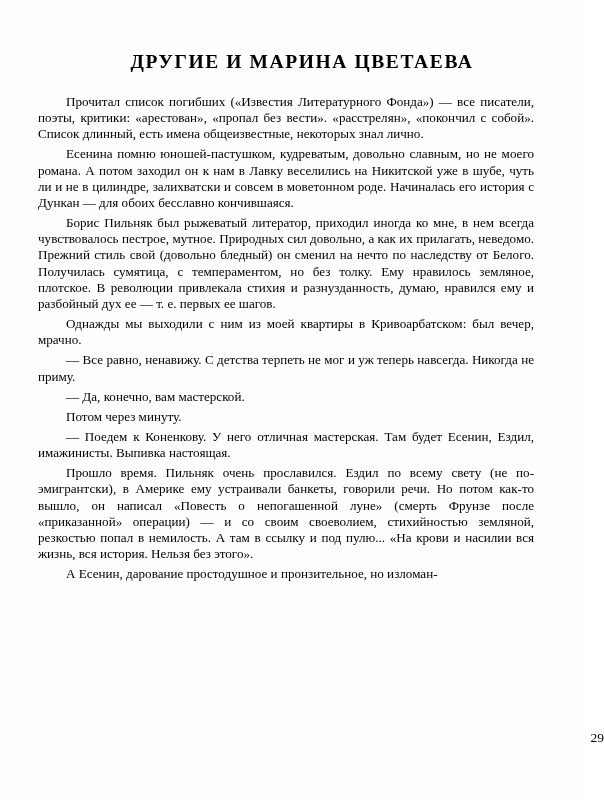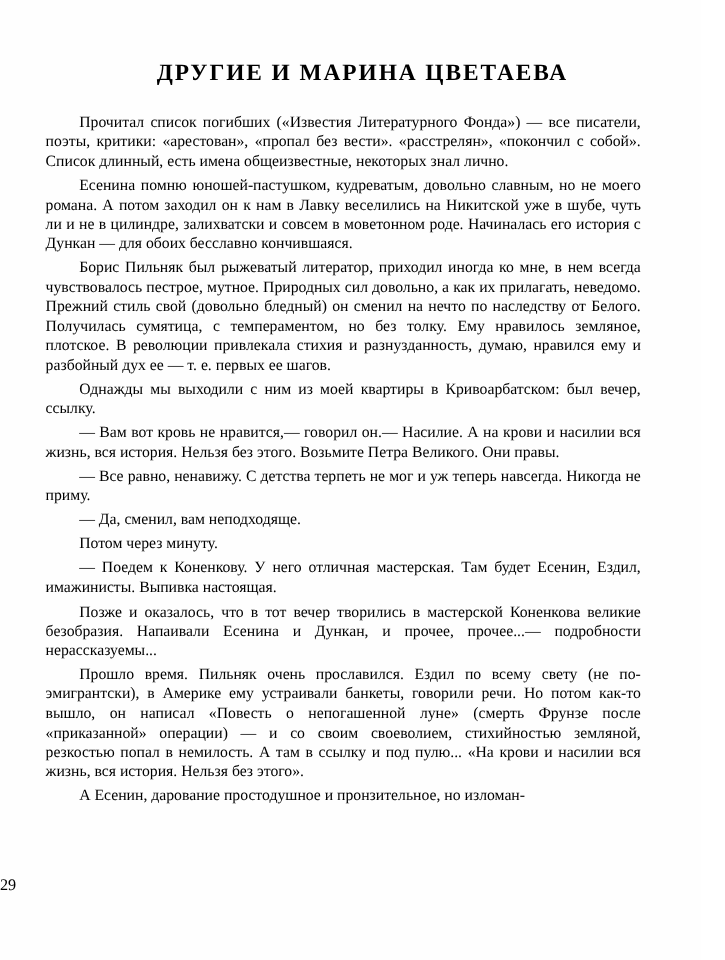--- a/index.html
+++ b/index.html
@@ -59,43 +59,41 @@
 
   p.para:last-child {
     margin-bottom: 0;
   }
 
   .page-number {
     position: absolute;
     top: 730px;
     left: 0;
     width: 604px;
-    text-align: left;
+    text-align: right;
     font-size: 13.5px;
     line-height: 16px;
     font-family: "Liberation Serif", "DejaVu Serif", serif;
   }
 </style>
 </head>
 <body>
 
 <div class="page">
 
   <div class="chapter-title">ДРУГИЕ И МАРИНА ЦВЕТАЕВА</div>
 
   <div class="body-block">
     <p class="para">Прочитал список погибших («Известия Литературного Фонда») — все писатели, поэты, критики: «арестован», «пропал без вести». «расстрелян», «покончил с собой». Список длинный, есть имена общеизвестные, некоторых знал лично.</p>
     <p class="para">Есенина помню юношей-пастушком, кудреватым, довольно славным, но не моего романа. А потом заходил он к нам в Лавку веселились на Никитской уже в шубе, чуть ли и не в цилиндре, залихватски и совсем в моветонном роде. Начиналась его история с Дункан — для обоих бесславно кончившаяся.</p>
     <p class="para">Борис Пильняк был рыжеватый литератор, приходил иногда ко мне, в нем всегда чувствовалось пестрое, мутное. Природных сил довольно, а как их прилагать, неведомо. Прежний стиль свой (довольно бледный) он сменил на нечто по наследству от Белого. Получилась сумятица, с темпераментом, но без толку. Ему нравилось земляное, плотское. В революции привлекала стихия и разнузданность, думаю, нравился ему и разбойный дух ее — т. е. первых ее шагов.</p>
-    <p class="para">Однажды мы выходили с ним из моей квартиры в Кривоарбатском: был вечер, ссылку.</p>
-    <p class="para">— Вам вот кровь не нравится,— говорил он.— Насилие. А на крови и насилии вся жизнь, вся история. Нельзя без этого. Возьмите Петра Великого. Они правы.</p>
+    <p class="para">Однажды мы выходили с ним из моей квартиры в Кривоарбатском: был вечер, мрачно.</p>
     <p class="para">— Все равно, ненавижу. С детства терпеть не мог и уж теперь навсегда. Никогда не приму.</p>
-    <p class="para">— Да, сменил, вам неподходяще.</p>
+    <p class="para">— Да, конечно, вам мастерской.</p>
     <p class="para">Потом через минуту.</p>
     <p class="para">— Поедем к Коненкову. У него отличная мастерская. Там будет Есенин, Ездил, имажинисты. Выпивка настоящая.</p>
-    <p class="para">Позже и оказалось, что в тот вечер творились в мастерской Коненкова великие безобразия. Напаивали Есенина и Дункан, и прочее, прочее...— подробности нерассказуемы...</p>
     <p class="para">Прошло время. Пильняк очень прославился. Ездил по всему свету (не по-эмигрантски), в Америке ему устраивали банкеты, говорили речи. Но потом как-то вышло, он написал «Повесть о непогашенной луне» (смерть Фрунзе после «приказанной» операции) — и со своим своеволием, стихийностью земляной, резкостью попал в немилость. А там в ссылку и под пулю... «На крови и насилии вся жизнь, вся история. Нельзя без этого».</p>
     <p class="para">А Есенин, дарование простодушное и пронзительное, но изломан-</p>
   </div>
 
   <div class="page-number">29</div>
 
 </div>
 
 </body></html>

